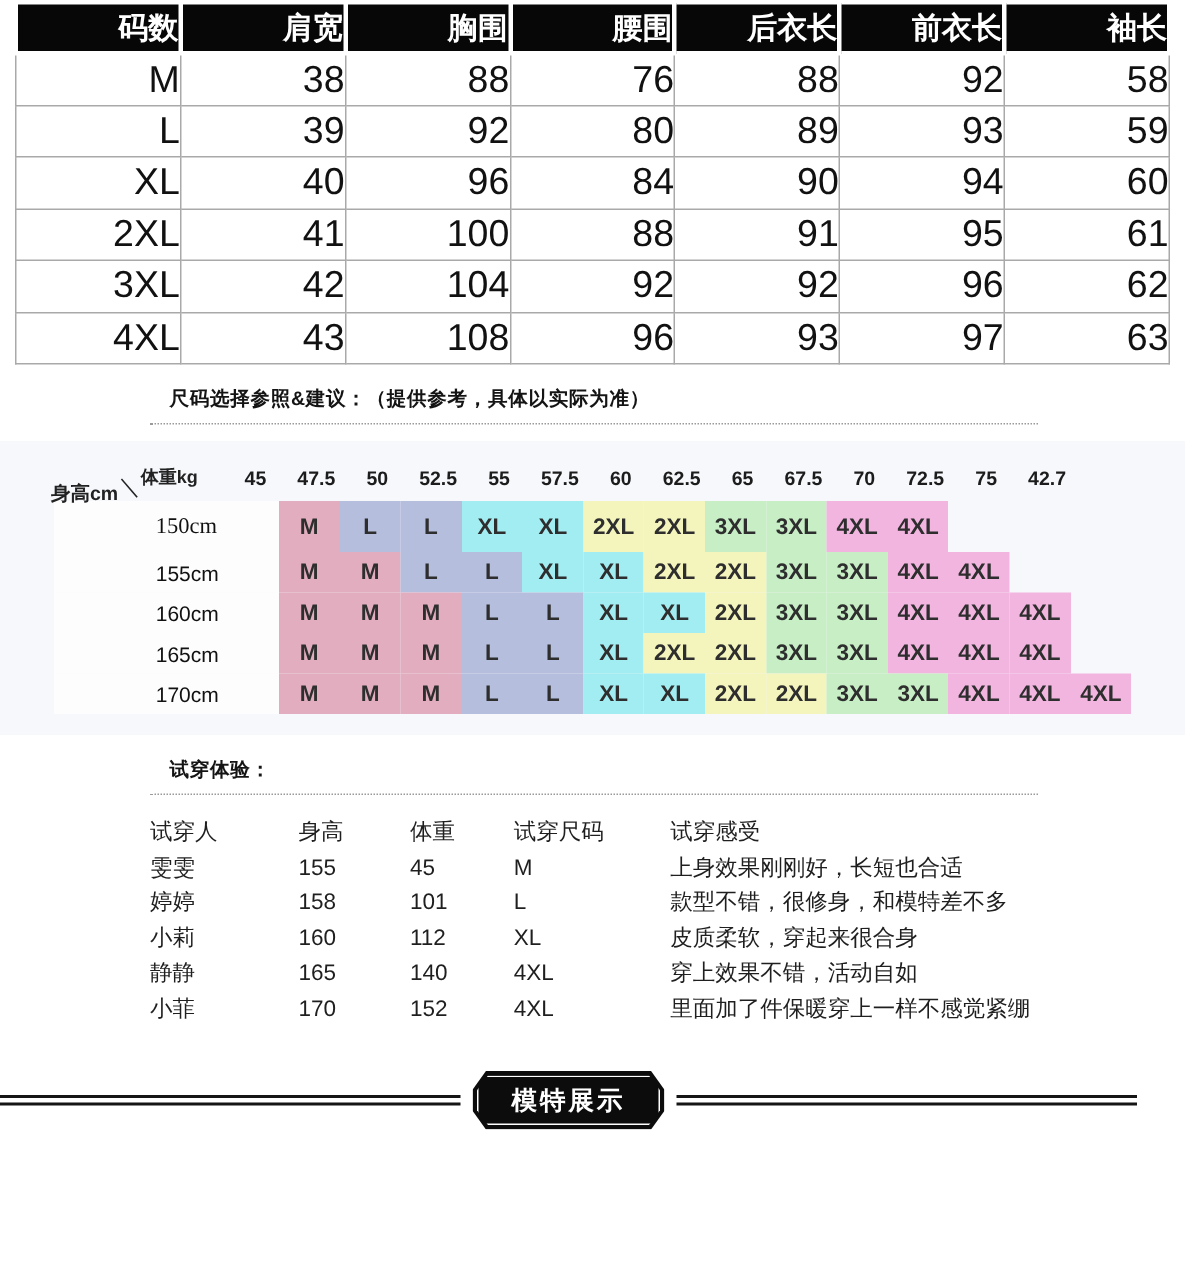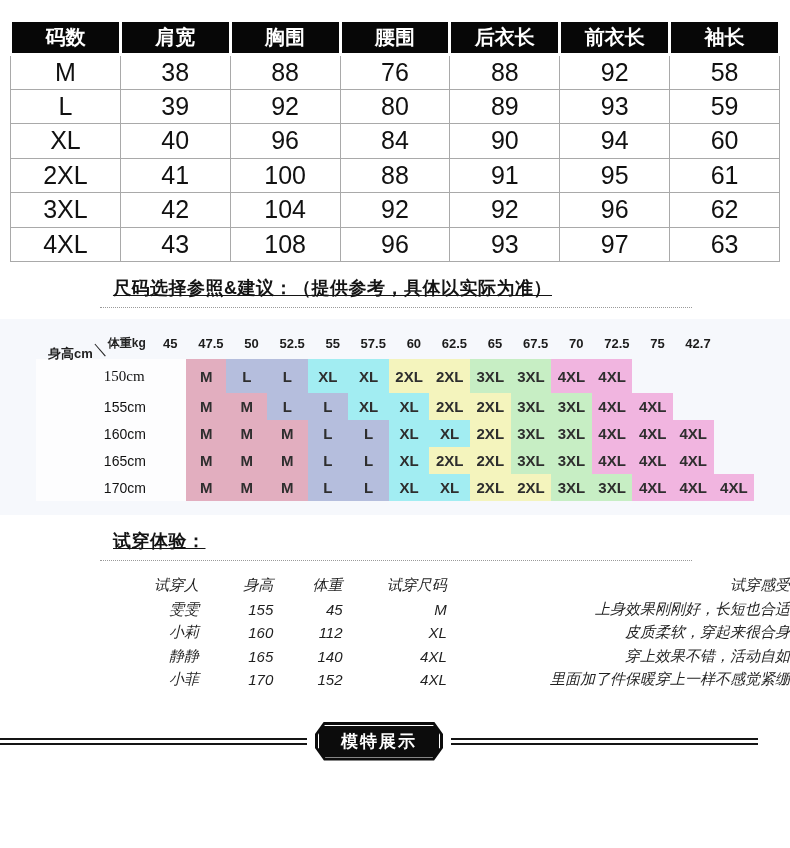--- a/index.html
+++ b/index.html
@@ -7,60 +7,59 @@
   body {
     width: 790px; height: 848px;
     font-family: "Liberation Sans", sans-serif;
     color: #1a1a1a;
     overflow: hidden;
   }
   .page { width: 790px; height: 848px; position: relative; }
 
   
   .size-table {
-    width: 772px; margin: 19px 9px 0;
+    width: 772px; margin: 0 9px 0;
     border-collapse: collapse; table-layout: fixed;
-    text-align: center;
+    text-align: right;
   }
   .size-table th {
     background: #070707; color: #ffffff;
     font-size: 20px; font-weight: 700;
     height: 34px; border: 3px solid #ffffff;
   }
   .size-table td {
     font-size: 25px; color: #111;
     height: 34.5px; border: 1px solid #a9a9a9;
     background: #ffffff; font-weight: 400;
   }
   .tip {
     text-align: right; padding: 7px 9px 0 0;
     font-size: 13px; font-weight: 700; color: #3d3d3d;
   }
 
   
   .section-heading {
     margin: 14px 0 0 113px;
-    font-size: 18px; font-weight: 600; color: #141414;
+    font-size: 13px; font-weight: 600; color: #141414;
     letter-spacing: 0.5px;
-    text-decoration: underline;
   }
   .dotted-line {
     margin: 7px 0 0 100px; width: 592px;
     border-bottom: 1px dotted #9a9a9a; height: 1px;
   }
 
   
   .guide-body {
     margin-top: 11px; padding: 6px 0 14px 0;
     background: #f6f8fc;
   }
   .guide-header-row { display: flex; align-items: flex-end; height: 34px; }
   .corner {
     width: 150px; font-size: 13px; font-weight: 700; color: #222;
-    padding-left: 48px; white-space: nowrap; margin-top: 29px;
+    padding-left: 34px; white-space: nowrap; margin-top: 29px;
   }
   .corner .ht { position: relative; top: 4px; }
   .corner .slash { font-size: 15px; font-weight: 400; }
   .corner .wt { position: relative; top: -7px; font-size: 12px; }
   .weights { display: flex; }
   .weight-cell {
     width: 40.6px; text-align: center;
     font-size: 13px; font-weight: 700; color: #1c1c1c;
     padding-bottom: 8px;
   }
@@ -75,22 +74,21 @@
   .matrix-cell {
     width: 40.6px; display: flex; align-items: center; justify-content: center;
     font-size: 15px; font-weight: 700; color: #2e2e2e;
   }
   .matrix-row:first-child .matrix-cell, .matrix-row:first-child .height-label { height: 34px; }
   .matrix-row .matrix-cell, .matrix-row .height-label { height: 27px; }
 
   
   .fit-table {
     margin: 13px 0 0 100px; border-collapse: collapse;
-    text-align: right;
-    font-style: italic;
+    text-align: left;
   }
   .fit-table th { font-weight: 400; }
   .fit-table th, .fit-table td {
     font-size: 15px; color: #1f1f1f; height: 23.5px; white-space: nowrap;
   }
   .fit-table .c-name { width: 100px; }
   .fit-table .c-height { width: 75px; }
   .fit-table .c-weight { width: 70px; }
   .fit-table .c-size { width: 105px; }
   .fit-table .c-comment { width: 345px; }
@@ -330,20 +328,27 @@
     </thead>
     <tbody>
         <tr>
           <td>雯雯</td>
           <td>155</td>
           <td>45</td>
           <td>M</td>
           <td>上身效果刚刚好，长短也合适</td>
         </tr>
         <tr>
+          <td>婷婷</td>
+          <td>158</td>
+          <td>101</td>
+          <td>L</td>
+          <td>款型不错，很修身，和模特差不多</td>
+        </tr>
+        <tr>
           <td>小莉</td>
           <td>160</td>
           <td>112</td>
           <td>XL</td>
           <td>皮质柔软，穿起来很合身</td>
         </tr>
         <tr>
           <td>静静</td>
           <td>165</td>
           <td>140</td>

